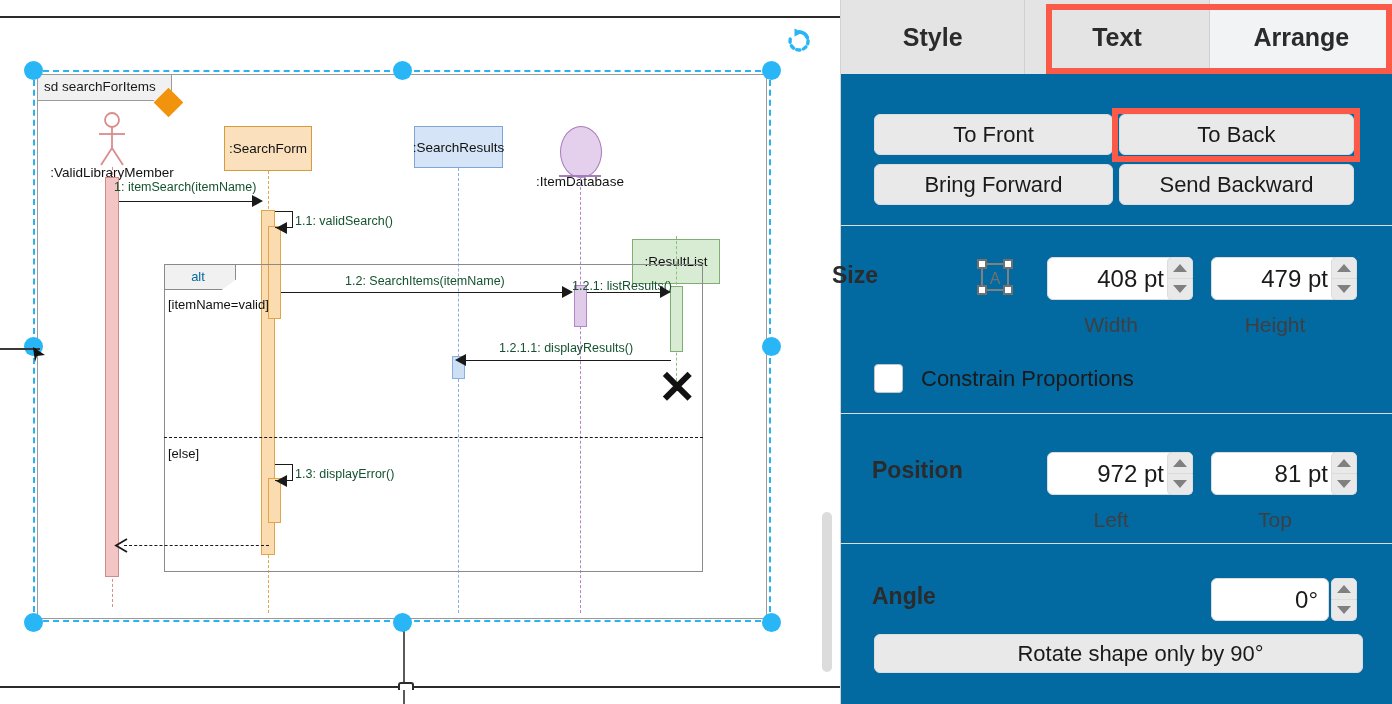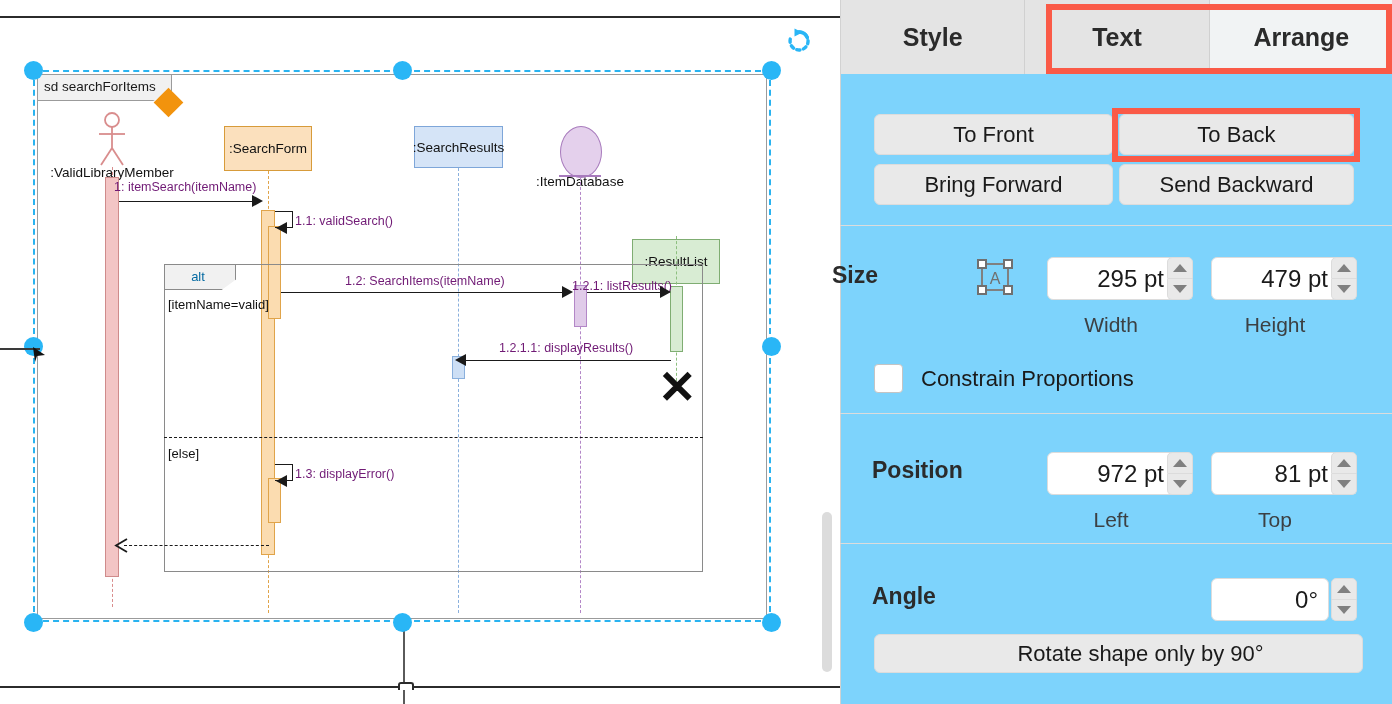--- a/index.html
+++ b/index.html
@@ -77,34 +77,34 @@
   .alt-frame{position:absolute;left:164px;top:264px;width:539px;height:308px;border:1px solid #8a8a8a;box-sizing:border-box;background:transparent;}
   .alt-tab{position:absolute;left:164px;top:264px;width:72px;height:26px;background:#f1f1f1;border:1px solid #8a8a8a;box-sizing:border-box;
     clip-path:polygon(0 0,100% 0,100% 60%,80% 100%,0 100%);}
   .alt-tab-label{position:absolute;left:164px;top:269px;width:68px;text-align:center;font-size:13px;color:#0369a1;}
   .alt-divider{position:absolute;left:164px;top:437px;width:539px;height:0;border-top:1.5px dashed #1a1a1a;}
   .guard{position:absolute;font-size:13px;color:#111;white-space:nowrap;}
   .guard1{left:168px;top:297px;}
   .guard2{left:168px;top:446px;}
 
   
-  .msg-label{position:absolute;font-size:12.5px;color:#701a75;white-space:nowrap;}
+  .msg-label{position:absolute;font-size:12.5px;color:#14532d;white-space:nowrap;}
   .arrow-line{position:absolute;height:0;border-top:1.6px solid #1a1a1a;}
   .arrow-line.dashed{border-top:1.6px dashed #1a1a1a;}
   .arrow-head{position:absolute;width:0;height:0;}
   .ah-right{border-top:6px solid transparent;border-bottom:6px solid transparent;border-left:11px solid #1a1a1a;}
   .ah-left{border-top:6px solid transparent;border-bottom:6px solid transparent;border-right:11px solid #1a1a1a;}
 
   
   .selfcall{position:absolute;box-sizing:border-box;border:1.6px solid #1a1a1a;border-left:none;}
 
   .xmark{position:absolute;color:#111;font-weight:bold;}
 
   
-  #panel{position:absolute;left:840px;top:0;width:552px;height:704px;background:#7dd3fc;
+  #panel{position:absolute;left:840px;top:0;width:552px;height:704px;background:#0369a1;
     border-left:1px solid #d2d2d2;box-sizing:border-box;}
   .tabbar{position:absolute;left:0;top:0;width:552px;height:74px;background:#e4e4e4;display:flex;}
   .tab{flex:1;display:flex;align-items:center;justify-content:center;font-size:25px;font-weight:bold;color:#2b2b2b;
     border-right:1px solid #d0d0d0;box-sizing:border-box;}
   .tab.active{background:#f1f3f4;border-right:none;}
   .hl{position:absolute;border:6px solid #fa5a47;box-sizing:border-box;pointer-events:none;}
   .hl-arrange{left:1046px;top:4px;width:346px;height:70px;}
   .hl-toback{left:1112px;top:108px;width:248px;height:54px;}
 
   .section{position:absolute;left:840px;width:552px;box-sizing:border-box;border-bottom:1px solid #dcdcdc;}
@@ -301,21 +301,21 @@
   <div class="size-icon">
     <svg width="40" height="40" viewBox="0 0 40 40">
       <rect x="7" y="7" width="26" height="26" fill="none" stroke="#808080" stroke-width="2"></rect>
       <rect x="3" y="3" width="8" height="8" fill="#fff" stroke="#707070" stroke-width="2"></rect>
       <rect x="29" y="3" width="8" height="8" fill="#fff" stroke="#707070" stroke-width="2"></rect>
       <rect x="3" y="29" width="8" height="8" fill="#fff" stroke="#707070" stroke-width="2"></rect>
       <rect x="29" y="29" width="8" height="8" fill="#fff" stroke="#707070" stroke-width="2"></rect>
       <text x="20" y="27" font-family="Liberation Sans, sans-serif" font-size="16" fill="#707070" text-anchor="middle">A</text>
     </svg>
   </div>
-  <div class="numfield f-width">295 pt</div>
+  <div class="numfield f-width">408 pt</div>
   <div class="spin s-width">
     <div>
         <span class="tri-up"></span>
       </div>
     <div>
         <span class="tri-down"></span>
       </div>
   </div>
   <div class="numfield f-height">479 pt</div>
   <div class="spin s-height">

